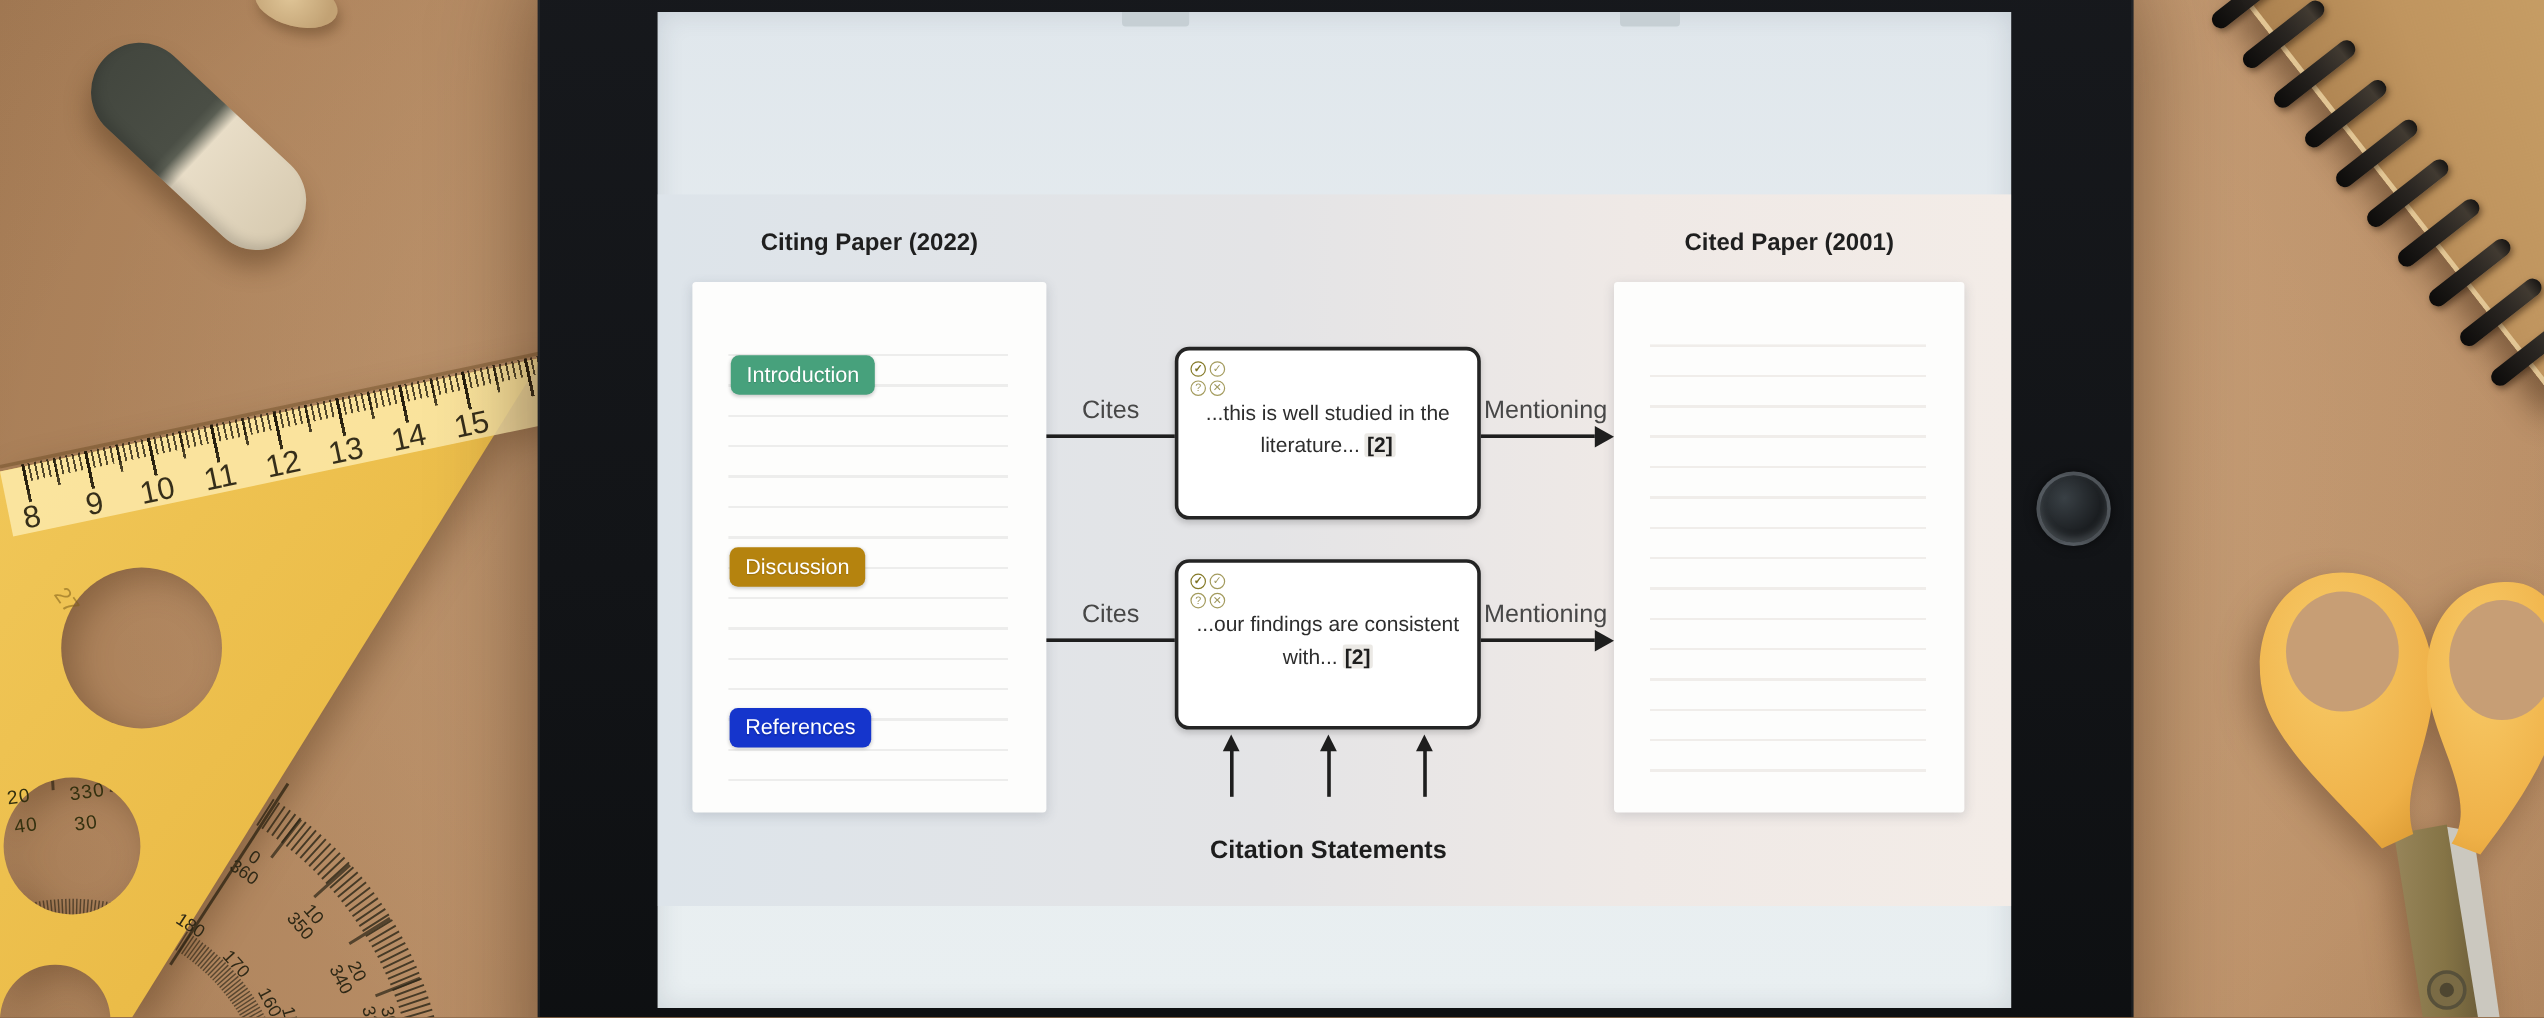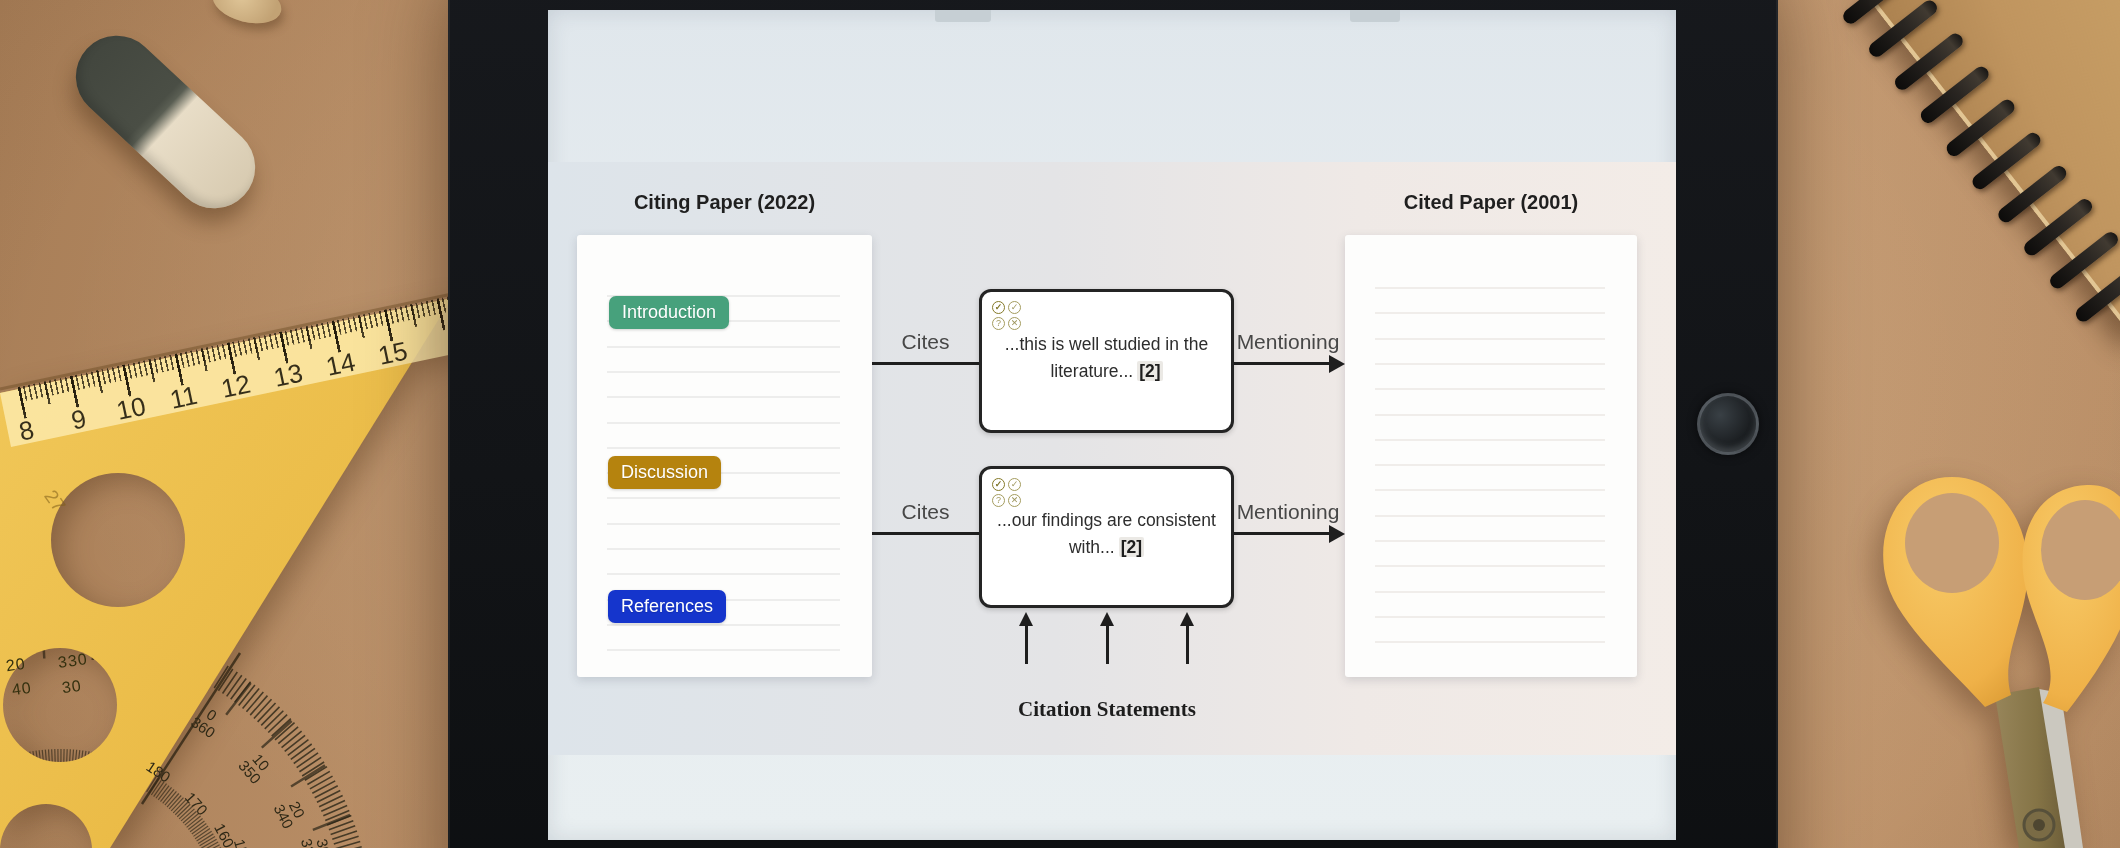--- a/index.html
+++ b/index.html
@@ -63,21 +63,21 @@
           background:linear-gradient(180deg,#e0e7ec 0%,#e5ebef 30%,#e9eff1 100%);
           box-shadow:inset 0 0 22px rgba(40,60,80,0.14);}
   .band{position:absolute;left:0;top:152px;width:100%;height:593px;
         background:linear-gradient(90deg,#dde4ea 0%,#e4e4e6 45%,#efe9e6 72%,#f3ece7 100%);}
   .toptab{position:absolute;top:0;height:12px;background:#c6cfd4;border-radius:0 0 3px 3px;}
   .toptab.t1{left:387px;width:56px;}
   .toptab.t2{left:802px;width:50px;}
 
   .paper-title{position:absolute;top:181px;font-size:20px;font-weight:bold;color:#1f1f1f;text-align:center;}
   .caption{position:absolute;left:409px;top:687px;width:300px;text-align:center;
-           font-size:21px;font-weight:bold;color:#1d1d1d;font-family:Liberation Serif, serif;}
+           font-size:21px;font-weight:bold;color:#1d1d1d;}
 
   .paper-card{position:absolute;top:225px;height:442px;background:#fdfdfc;border-radius:3px;
               box-shadow:0 3px 10px rgba(60,70,90,0.18);}
   .paper-card .lines{position:absolute;left:30px;right:32px;top:60px;height:362px;
               background:repeating-linear-gradient(180deg,#ededec 0 2px,transparent 2px 25.3px);}
   .paper-card.cited .lines{top:52px;height:358px;
               background:repeating-linear-gradient(180deg,#f0edea 0 2px,transparent 2px 25.3px);}
   .badge{position:absolute;color:#fff;font-size:18px;padding:6px 13px;border-radius:7px;
          text-shadow:0 1px 1px rgba(0,0,0,0.15);box-shadow:0 1px 3px rgba(0,0,0,0.18);}
   .badge.b1{left:32px;top:61px;}

